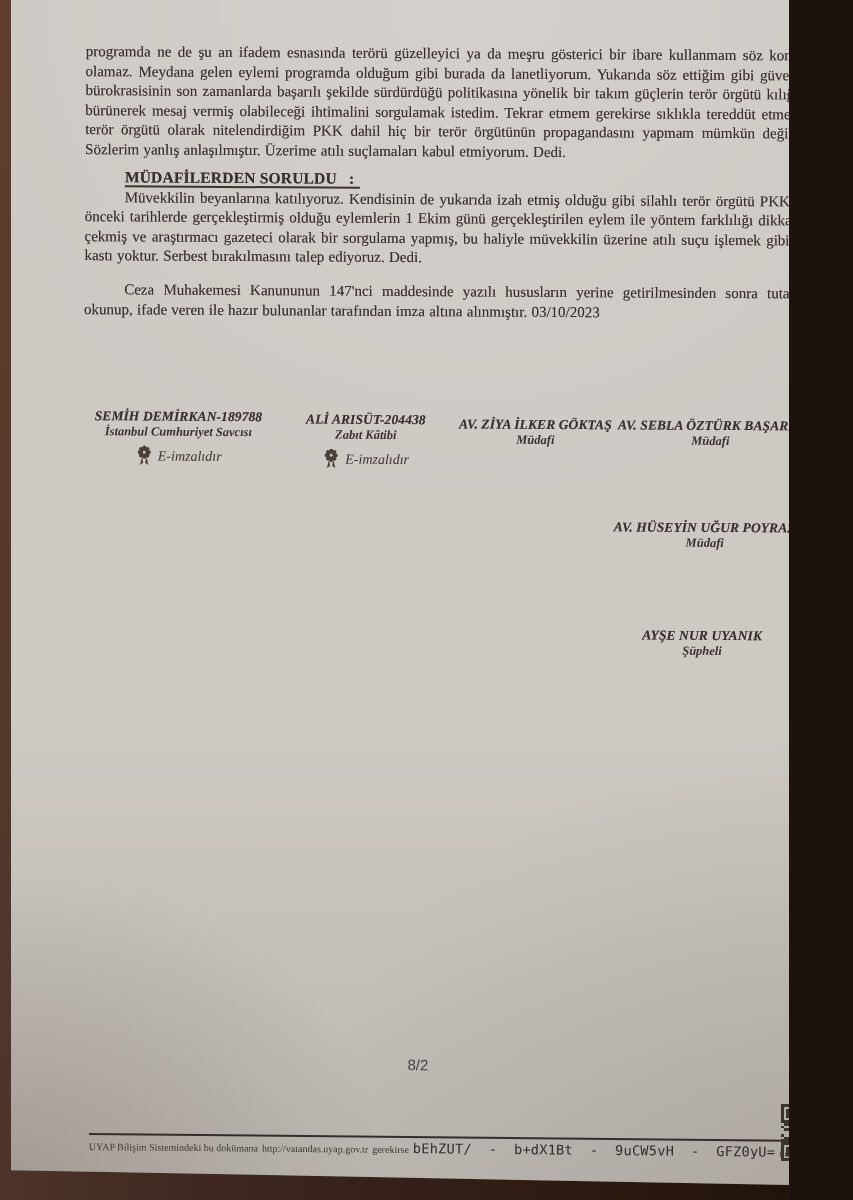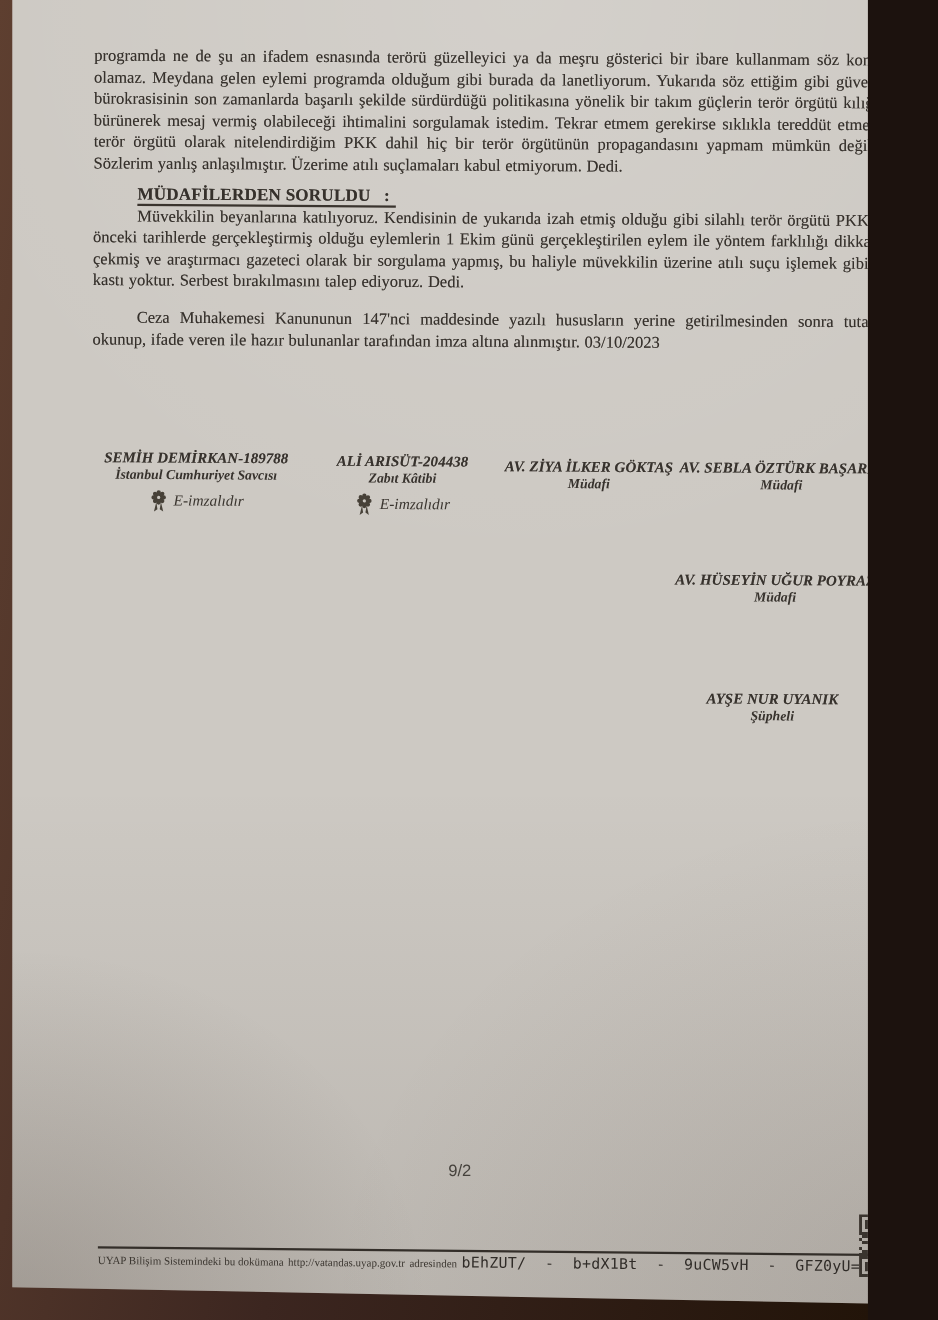--- a/index.html
+++ b/index.html
@@ -152,28 +152,28 @@
       <div class="sig" id="sig-def3">
         <div class="sig-name">AV. HÜSEYİN UĞUR POYRAZ</div>
         <div class="sig-role">Müdafi</div>
       </div>
 
       <div class="sig" id="sig-suspect">
         <div class="sig-name">AYŞE NUR UYANIK</div>
         <div class="sig-role">Şüpheli</div>
       </div>
 
-      <div class="page-number">9/2</div>
+      <div class="page-number">8/2</div>
 
     </div>
 
     <div class="footer">
       <span>UYAP Bilişim Sistemindeki bu dokümana</span>
       <span>http://vatandas.uyap.gov.tr</span>
-      <span>adresinden</span>
+      <span>gerekirse</span>
       <span class="code">bEhZUT/  -  b+dX1Bt  -  9uCW5vH  -  GFZ0yU=</span>
       <span>ile erişebilirsin</span>
     </div>
 
     <div class="qr">
       <svg viewBox="0 0 21 21">
           <rect x="0" y="0" width="1" height="1"></rect>
           <rect x="1" y="0" width="1" height="1"></rect>
           <rect x="2" y="0" width="1" height="1"></rect>
           <rect x="3" y="0" width="1" height="1"></rect>

